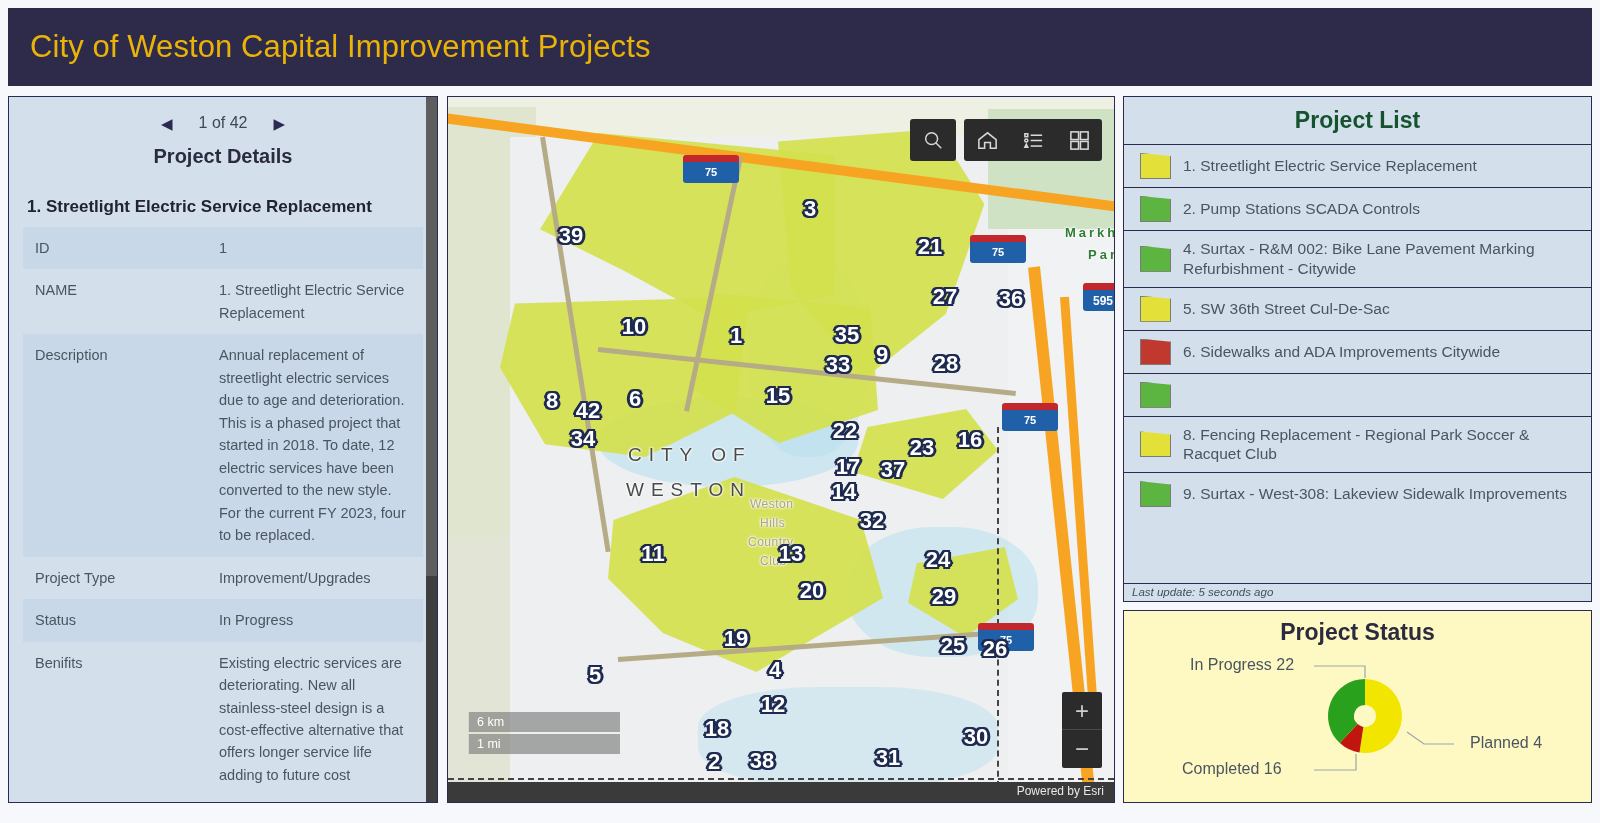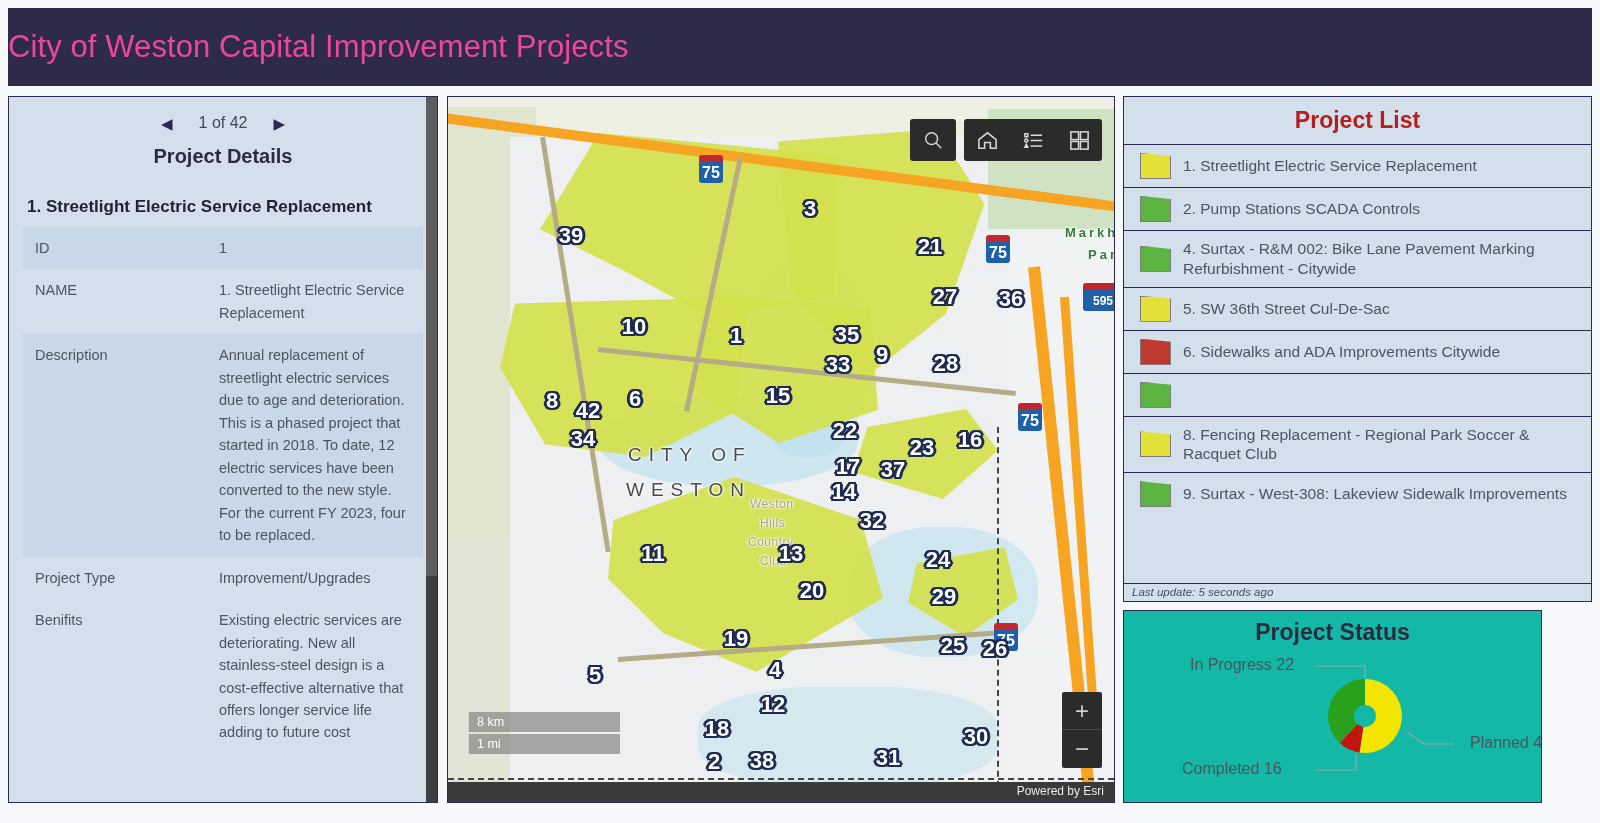--- a/index.html
+++ b/index.html
@@ -12,24 +12,25 @@
   }
   #app { position: relative; width: 1600px; height: 823px; background: #f7f8fb; }
 
   
   .header {
     position: absolute; left: 8px; top: 8px; width: 1584px; height: 78px;
     background: #2e2a4a;
     display: flex; align-items: center;
   }
   .header-title {
-    color: #ec4899;
+    color: #eab308;
     font-size: 31px;
     font-weight: 400;
     letter-spacing: .1px;
+    padding-left: 22px;
     white-space: nowrap;
   }
 
   
   .details-panel {
     position: absolute; left: 8px; top: 96px; width: 430px; height: 707px;
     background: #d3e0ec;
     border: 1px solid #2b2a53;
     overflow: hidden;
   }
@@ -134,25 +135,25 @@
       -2px  0   0 #1e2a50, 2px  0   0 #1e2a50,
        0   -2px 0 #1e2a50, 0    2px 0 #1e2a50,
       -3px  0   0 #1e2a50, 3px  0   0 #1e2a50;
     cursor: pointer;
     user-select: none;
     white-space: nowrap;
   }
 
   .shield {
     position: absolute; transform: translate(-50%,-50%);
-    width: 24px; height: 28px;
+    width: 56px; height: 28px;
     background: #2060a8;
     border-top: 7px solid #c1272d;
     border-radius: 3px;
-    color: #fff; font-size: 16px; font-weight: 700;
+    color: #fff; font-size: 11px; font-weight: 700;
     display: flex; align-items: center; justify-content: center;
     line-height: 1;
   }
   .shield.wide { width: 40px; font-size: 12px; }
 
   .map-toolbar {
     position: absolute; right: 12px; top: 22px;
     display: flex; gap: 8px; z-index: 20;
   }
   .tool-group {
@@ -193,21 +194,21 @@
   }
 
   
   .list-panel {
     position: absolute; left: 1123px; top: 96px; width: 469px; height: 506px;
     background: #d3e0ec;
     border: 1px solid #2b2a53;
     overflow: hidden;
   }
   .list-title {
-    text-align: center; font-size: 23px; font-weight: 700; color: #b91c1c;
+    text-align: center; font-size: 23px; font-weight: 700; color: #14532d;
     padding: 10px 0 10px;
   }
   .list-item {
     display: flex; align-items: center; gap: 12px;
     border-top: 1px solid #2b2a53;
     padding: 8px 10px 8px 16px;
     min-height: 42px;
     cursor: pointer;
   }
   .flag {
@@ -220,22 +221,22 @@
   .last-update {
     position: absolute; left: 0; bottom: 0; width: 100%;
     font-size: 11.5px; font-style: italic; color: #41505c;
     background: #d3e0ec;
     padding: 2px 0 3px 8px;
     border-top: 1px solid #2b2a53;
   }
 
   
   .status-panel {
-    position: absolute; left: 1123px; top: 610px; width: 419px; height: 193px;
-    background: #14b8a6;
+    position: absolute; left: 1123px; top: 610px; width: 469px; height: 193px;
+    background: #fef9c3;
     border: 1px solid #2b2a53;
     overflow: hidden;
   }
   .status-title {
     text-align: center; font-size: 23px; font-weight: 700; color: #2b2a3f;
     padding: 8px 0 2px;
   }
   .donut-wrap { position: relative; width: 100%; height: 150px; }
   .donut-label {
     position: absolute; font-size: 16px; color: #4a5560; white-space: nowrap;
@@ -270,20 +271,24 @@
               <td class="k">NAME</td>
               <td class="v">1. Streetlight Electric Service Replacement</td>
             </tr>
             <tr class="odd">
               <td class="k">Description</td>
               <td class="v">Annual replacement of streetlight electric services due to age and deterioration. This is a phased project that started in 2018. To date, 12 electric services have been converted to the new style. For the current FY 2023, four to be replaced.</td>
             </tr>
             <tr class="even">
               <td class="k">Project Type</td>
               <td class="v">Improvement/Upgrades</td>
+            </tr>
+            <tr class="odd">
+              <td class="k">Status</td>
+              <td class="v">In Progress</td>
             </tr>
             <tr class="even">
               <td class="k">Benifits</td>
               <td class="v">Existing electric services are deteriorating. New all stainless-steel design is a cost-effective alternative that offers longer service life adding to future cost</td>
             </tr>
           </tbody>
       </table>
     </div>
 
     <div class="panel-scrollbar">
@@ -414,21 +419,21 @@
           </div>
         </div>
       </div>
 
       <div class="zoom-ctl">
         <div class="zoom-btn plus">+</div>
         <div class="zoom-btn minus">−</div>
       </div>
 
       <div class="scalebar">
-        <div class="scale-row">8 km</div>
+        <div class="scale-row">6 km</div>
         <div class="scale-row">1 mi</div>
       </div>
 
       <div class="attrib">Powered by Esri</div>
     </div>
   </div>
 
   <div class="list-panel">
     <div class="list-title">Project List</div>
     <div id="list-body">

